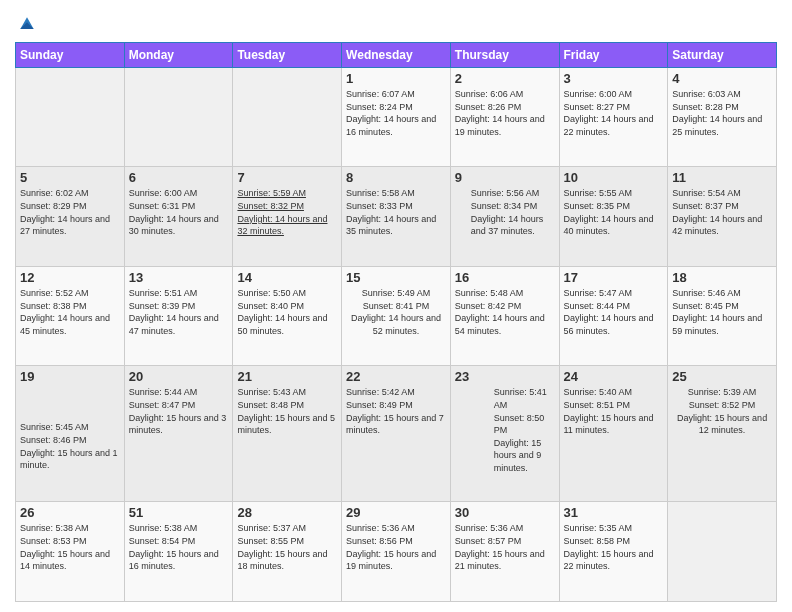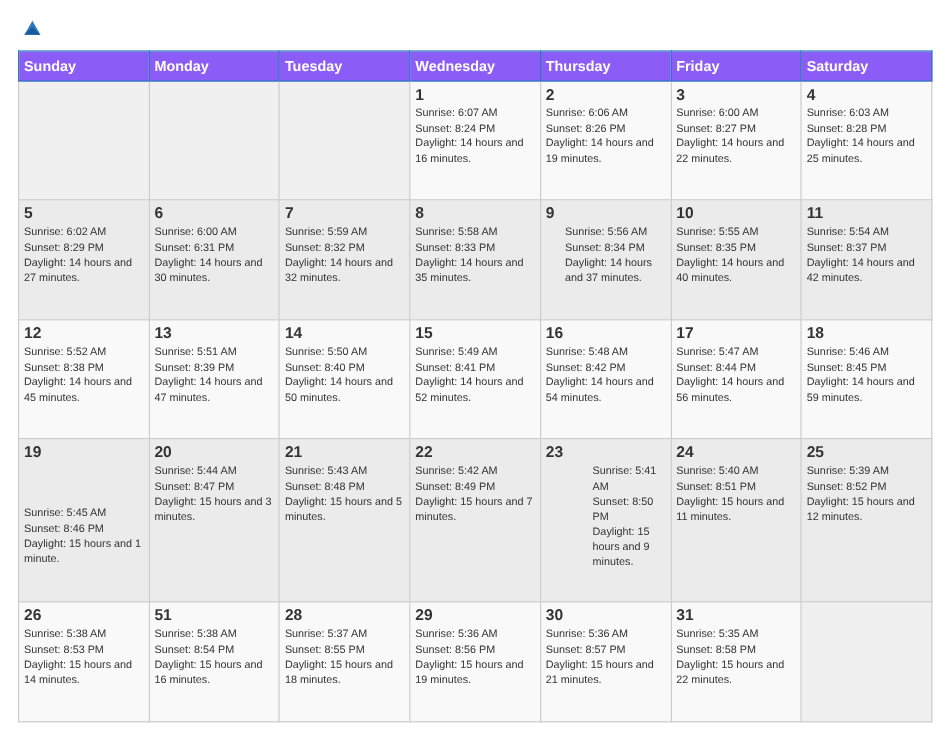--- a/index.html
+++ b/index.html
@@ -172,21 +172,21 @@
 Daylight: 14 hours and 27 minutes.</div>
           </td>
           <td>
             <span class="day-num">6</span>
             <div class="day-info" style="white-space: pre-line;">Sunrise: 6:00 AM
 Sunset: 6:31 PM
 Daylight: 14 hours and 30 minutes.</div>
           </td>
           <td>
             <span class="day-num">7</span>
-            <div class="day-info" style="white-space: pre-line;">Sunrise: 5:59 AM
+            <div class="day-info" style="white-space: pre-line; text-decoration: underline;">Sunrise: 5:59 AM
 Sunset: 8:32 PM
 Daylight: 14 hours and 32 minutes.</div>
           </td>
           <td>
             <span class="day-num">8</span>
             <div class="day-info" style="white-space: pre-line;">Sunrise: 5:58 AM
 Sunset: 8:33 PM
 Daylight: 14 hours and 35 minutes.</div>
           </td>
           <td>
@@ -222,21 +222,21 @@
 Daylight: 14 hours and 47 minutes.</div>
           </td>
           <td>
             <span class="day-num">14</span>
             <div class="day-info" style="white-space: pre-line;">Sunrise: 5:50 AM
 Sunset: 8:40 PM
 Daylight: 14 hours and 50 minutes.</div>
           </td>
           <td>
             <span class="day-num">15</span>
-            <div class="day-info" style="white-space: pre-line;">Sunrise: 5:49 AM
+            <div class="day-info" style="white-space: pre-line; text-align: center;">Sunrise: 5:49 AM
 Sunset: 8:41 PM
 Daylight: 14 hours and 52 minutes.</div>
           </td>
           <td>
             <span class="day-num">16</span>
             <div class="day-info" style="white-space: pre-line;">Sunrise: 5:48 AM
 Sunset: 8:42 PM
 Daylight: 14 hours and 54 minutes.</div>
           </td>
           <td>
@@ -284,21 +284,21 @@
 Daylight: 15 hours and 9 minutes.</div>
           </td>
           <td>
             <span class="day-num">24</span>
             <div class="day-info" style="white-space: pre-line;">Sunrise: 5:40 AM
 Sunset: 8:51 PM
 Daylight: 15 hours and 11 minutes.</div>
           </td>
           <td>
             <span class="day-num">25</span>
-            <div class="day-info" style="white-space: pre-line;">Sunrise: 5:39 AM
+            <div class="day-info" style="white-space: pre-line; text-align: center;">Sunrise: 5:39 AM
 Sunset: 8:52 PM
 Daylight: 15 hours and 12 minutes.</div>
           </td>
         </tr>
         <tr>
           <td>
             <span class="day-num">26</span>
             <div class="day-info" style="white-space: pre-line;">Sunrise: 5:38 AM
 Sunset: 8:53 PM
 Daylight: 15 hours and 14 minutes.</div>

